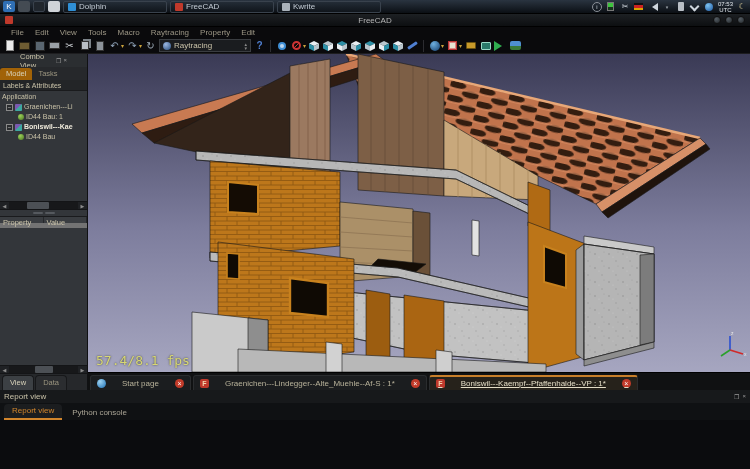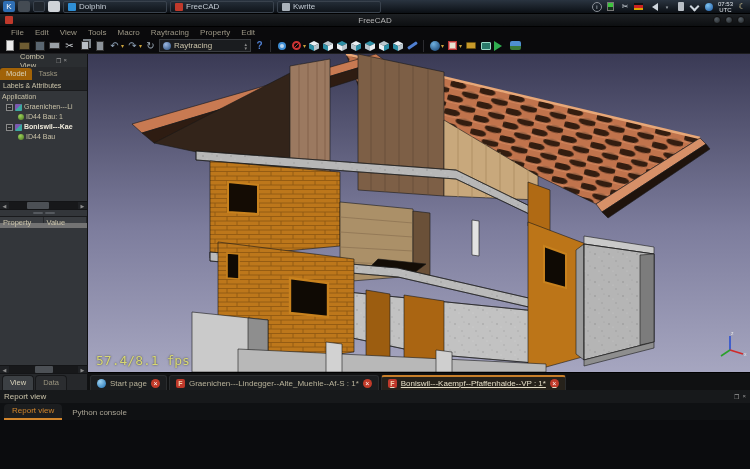--- a/index.html
+++ b/index.html
@@ -102,21 +102,21 @@
   
   .right-col { flex:1; display:flex; flex-direction:column; }
   .viewport { position:relative; width:662px; height:318px; }
   .viewport svg { display:block; }
   .fps { position:absolute; left:8px; bottom:4px; font-size:13px; color:#d8d874;
          text-shadow:0 0 2px #333; font-family:"DejaVu Sans Mono", monospace; }
 
   
   .mdi-bar { height:18px; background:#101112; display:flex; align-items:stretch;
              gap:2px; padding:2px 2px 0; border-top:1px solid #000; }
-  .mdi-tab { display:flex; align-items:center; gap:4px; padding:0 6px;
+  .mdi-tab { display:flex; align-items:center; gap:16px; padding:0 6px;
              background:#1b1d1f; border:1px solid #2a2c2e; border-bottom:none;
              border-radius:3px 3px 0 0; color:#b8b29a; font-size:8px; white-space:nowrap;justify-content:flex-end; }
   .mdi-tab.active { background:#26221b; border-top:2px solid #c87f2a; color:#e4ddc6;text-decoration:underline; }
   .tab-close { width:9px; height:9px; border-radius:50%; background:#c23b2a;
                color:#fff; font-size:7px; line-height:9px; text-align:center; }
   .globe-ico { width:9px; height:9px; border-radius:50%;
                background:radial-gradient(circle at 35% 30%, #9fd4f2, #1c6fb5); }
   .fc-ico { width:9px; height:9px; border-radius:2px; background:#c0392b;
             color:#f5d7b0; font-size:7px; line-height:9px; text-align:center;
             font-weight:bold; }

